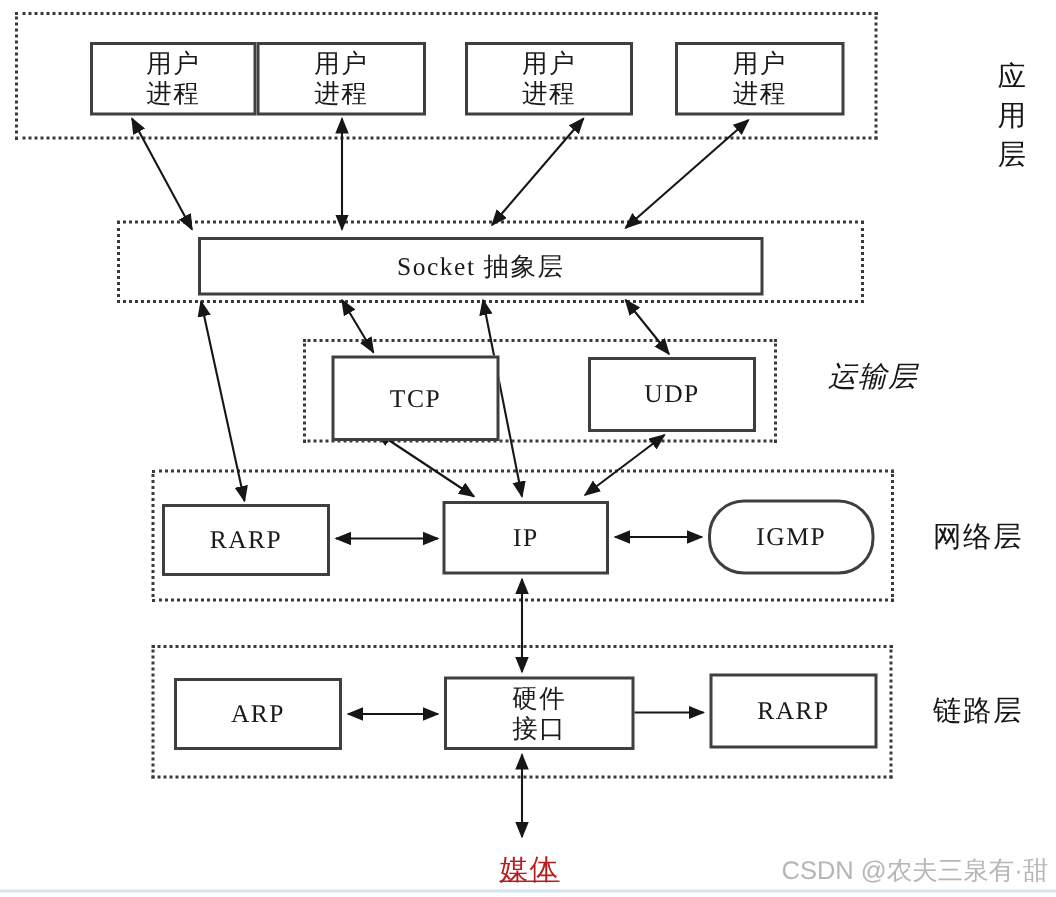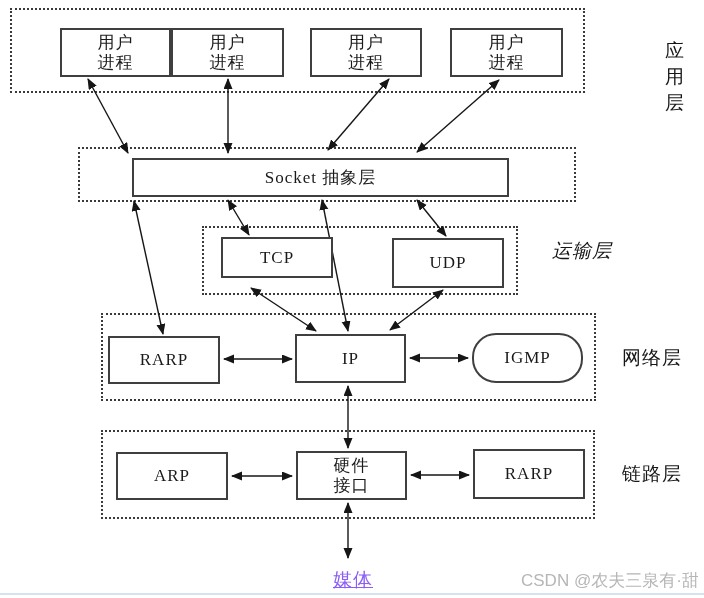--- a/index.html
+++ b/index.html
@@ -45,21 +45,21 @@
     font-size: 19px;
     letter-spacing: 1px;
     z-index: 3;
     color: #161616;
   }
   .media-label {
     position: absolute;
     font-size: 19px;
     letter-spacing: 1px;
     z-index: 3;
-    color: #8b5cf6;
+    color: #b91c1c;
     text-decoration: underline;
   }
   .watermark {
     position: absolute;
     left: 521px;
     top: 569px;
     font-size: 17px;
     font-family: "Liberation Sans", "DejaVu Sans", sans-serif;
     color: #b6b6b6;
     z-index: 3;
@@ -119,29 +119,29 @@
 进程</div>
   <div class="box" style="left:171px; top:28px; width:113px; height:49px; font-size:17px;">用户
 进程</div>
   <div class="box" style="left:310px; top:28px; width:112px; height:49px; font-size:17px;">用户
 进程</div>
   <div class="box" style="left:450px; top:28px; width:113px; height:49px; font-size:17px;">用户
 进程</div>
 
   <div class="box" style="left:132px; top:158px; width:377px; height:39px;">Socket 抽象层</div>
 
-  <div class="box" style="left:221px; top:237px; width:112px; height:41px;">TCP</div>
+  <div class="box" style="left:221px; top:237px; width:112px; height:57px;">TCP</div>
   <div class="box" style="left:392px; top:238px; width:112px; height:50px;">UDP</div>
 
   <div class="box" style="left:108px; top:336px; width:112px; height:48px;">RARP</div>
   <div class="box" style="left:295px; top:334px; width:111px; height:49px;">IP</div>
   <div class="box" style="left:472px; top:333px; width:111px; height:50px;border-radius:24px;">IGMP</div>
 
   <div class="box" style="left:116px; top:452px; width:112px; height:48px;">ARP</div>
-  <div class="box" style="left:296px; top:451px; width:111px; height:49px;">硬件
+  <div class="box" style="left:296px; top:451px; width:127px; height:49px;">硬件
 接口</div>
   <div class="box" style="left:473px; top:449px; width:112px; height:50px;">RARP</div>
 
   <div class="layer-label" style="left:617px; top:38px;margin-left:48px;">应用层</div>
   <div class="layer-label" style="left:552px; top:238px;font-style:italic;">运输层</div>
   <div class="layer-label" style="left:622px; top:345px;">网络层</div>
   <div class="layer-label" style="left:622px; top:461px;">链路层</div>
 
   <div class="media-label" style="left:333px; top:567px;">媒体</div>
 

